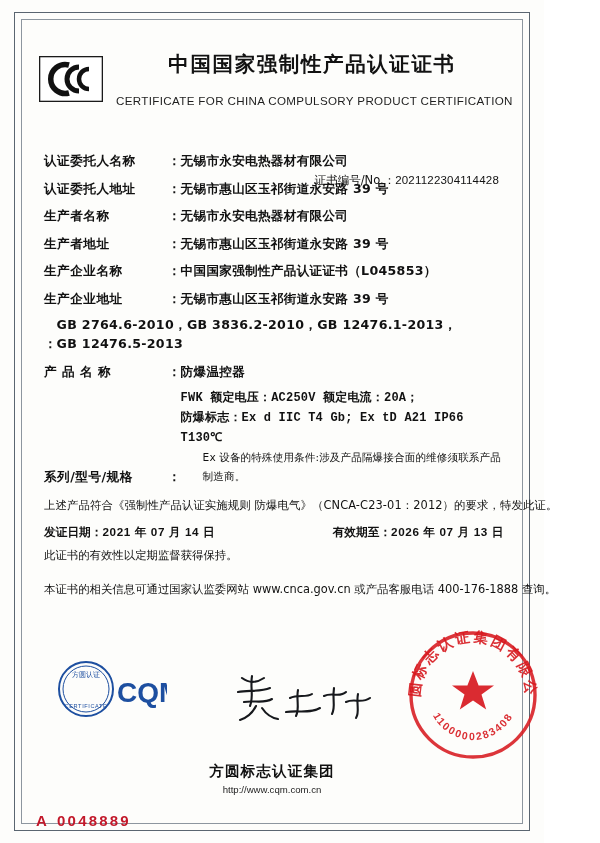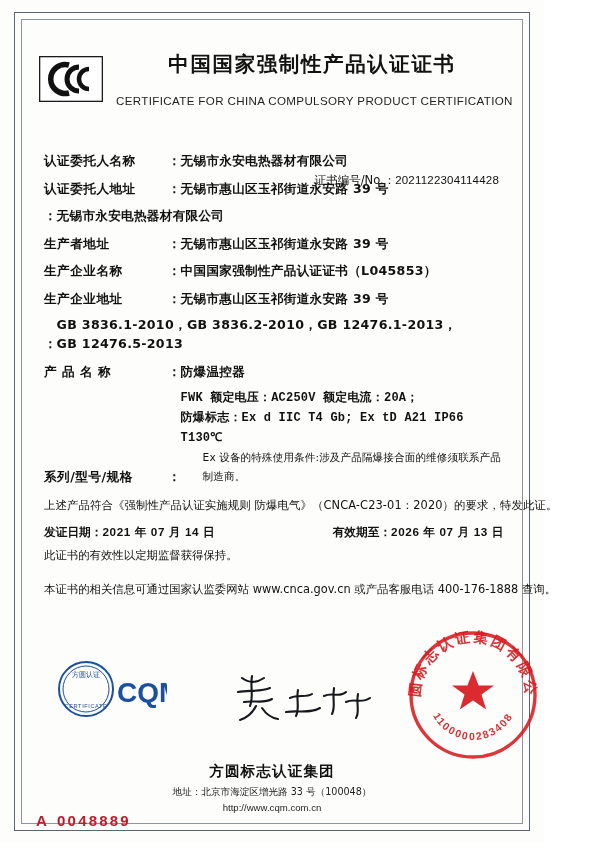--- a/index.html
+++ b/index.html
@@ -313,20 +313,23 @@
 
     <div class="row">
       <div class="label spread">
           <span>认证委托人地址</span>
         </div>
       <div class="colon">：</div>
       <div class="value">无锡市惠山区玉祁街道永安路 39 号</div>
     </div>
 
     <div class="row">
+      <div class="label spread">
+          <span>生产者名称</span>
+        </div>
       <div class="colon">：</div>
       <div class="value">无锡市永安电热器材有限公司</div>
     </div>
 
     <div class="row">
       <div class="label spread">
           <span>生产者地址</span>
         </div>
       <div class="colon">：</div>
       <div class="value">无锡市惠山区玉祁街道永安路 39 号</div>
@@ -344,21 +347,21 @@
       <div class="label spread">
           <span>生产企业地址</span>
         </div>
       <div class="colon">：</div>
       <div class="value">无锡市惠山区玉祁街道永安路 39 号</div>
     </div>
 
     <div class="row">
       <div class="colon">：</div>
       <div class="value">
-        <div>GB 3836.1-2010，GB 3836.2-2010，GB 12476.1-2013，</div>
+        <div>GB 2764.6-2010，GB 3836.2-2010，GB 12476.1-2013，</div>
         <div>GB 12476.5-2013</div>
       </div>
     </div>
 
     <div class="row">
       <div class="label spread">
           <span>产 品 名 称</span>
         </div>
       <div class="colon">：</div>
       <div class="value">防爆温控器</div>
@@ -371,21 +374,21 @@
       <div class="colon">：</div>
       <div class="value">
         <div class="value-sub">FWK  额定电压：AC250V 额定电流：20A；</div>
         <div class="value-sub">防爆标志：Ex d IIC T4 Gb; Ex tD A21 IP66 T130℃</div>
         <div class="value-note">Ex 设备的特殊使用条件:涉及产品隔爆接合面的维修须联系产品制造商。</div>
       </div>
     </div>
 
   </div>
 
-  <div class="statement">上述产品符合《强制性产品认证实施规则 防爆电气》（CNCA-C23-01：2020）的要求，特发此证。</div>
+  <div class="statement">上述产品符合《强制性产品认证实施规则 防爆电气》（CNCA-C23-01：2012）的要求，特发此证。</div>
 
   <div class="dates">
     <div class="seg">
       <span class="lbl">发证日期：</span><span class="val">2021 年 07 月 14 日</span>
     </div>
     <div class="seg">
       <span class="lbl">有效期至：</span><span class="val">2026 年 07 月 13 日</span>
     </div>
   </div>
 
@@ -437,20 +440,19 @@
         <textPath href="#sealArcBottom" startOffset="50%" text-anchor="middle">1100000283408</textPath>
       </text>
       <g fill="#d7191f" opacity="0.92" transform="translate(75,72)">
         <polygon points="0,-21 5.6,-6.6 21,-6.6 8.5,2.6 13.2,17.4 0,8.4 -13.2,17.4 -8.5,2.6 -21,-6.6 -5.6,-6.6"></polygon>
       </g>
     </svg>
   </div>
 
   <div class="footer">
     <div class="footer-org">方圆标志认证集团</div>
-    <div class="footer-addr">地址：北京市海淀区增光路 33 号（100048）</div>
     <div class="footer-url">http://www.cqm.com.cn</div>
   </div>
 
   <div class="serial">
     <span class="pfx">A</span><span>0048889</span>
   </div>
 </div>
 
 </body></html>

